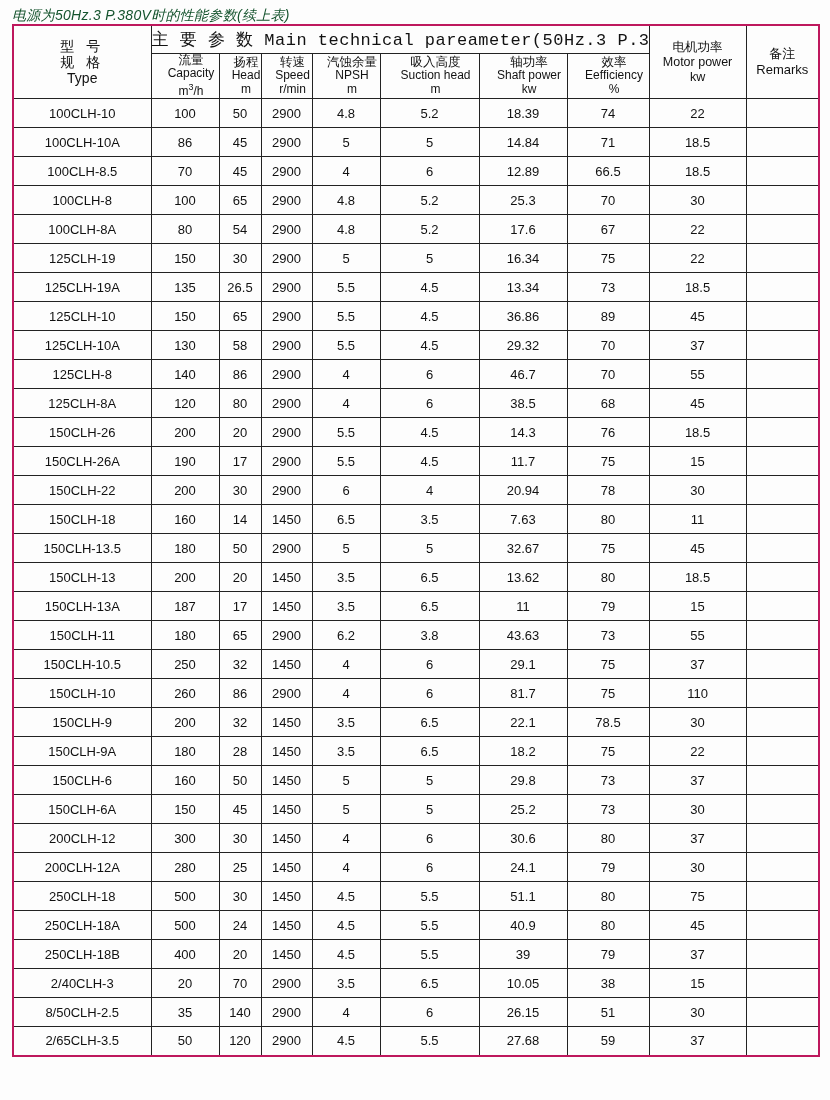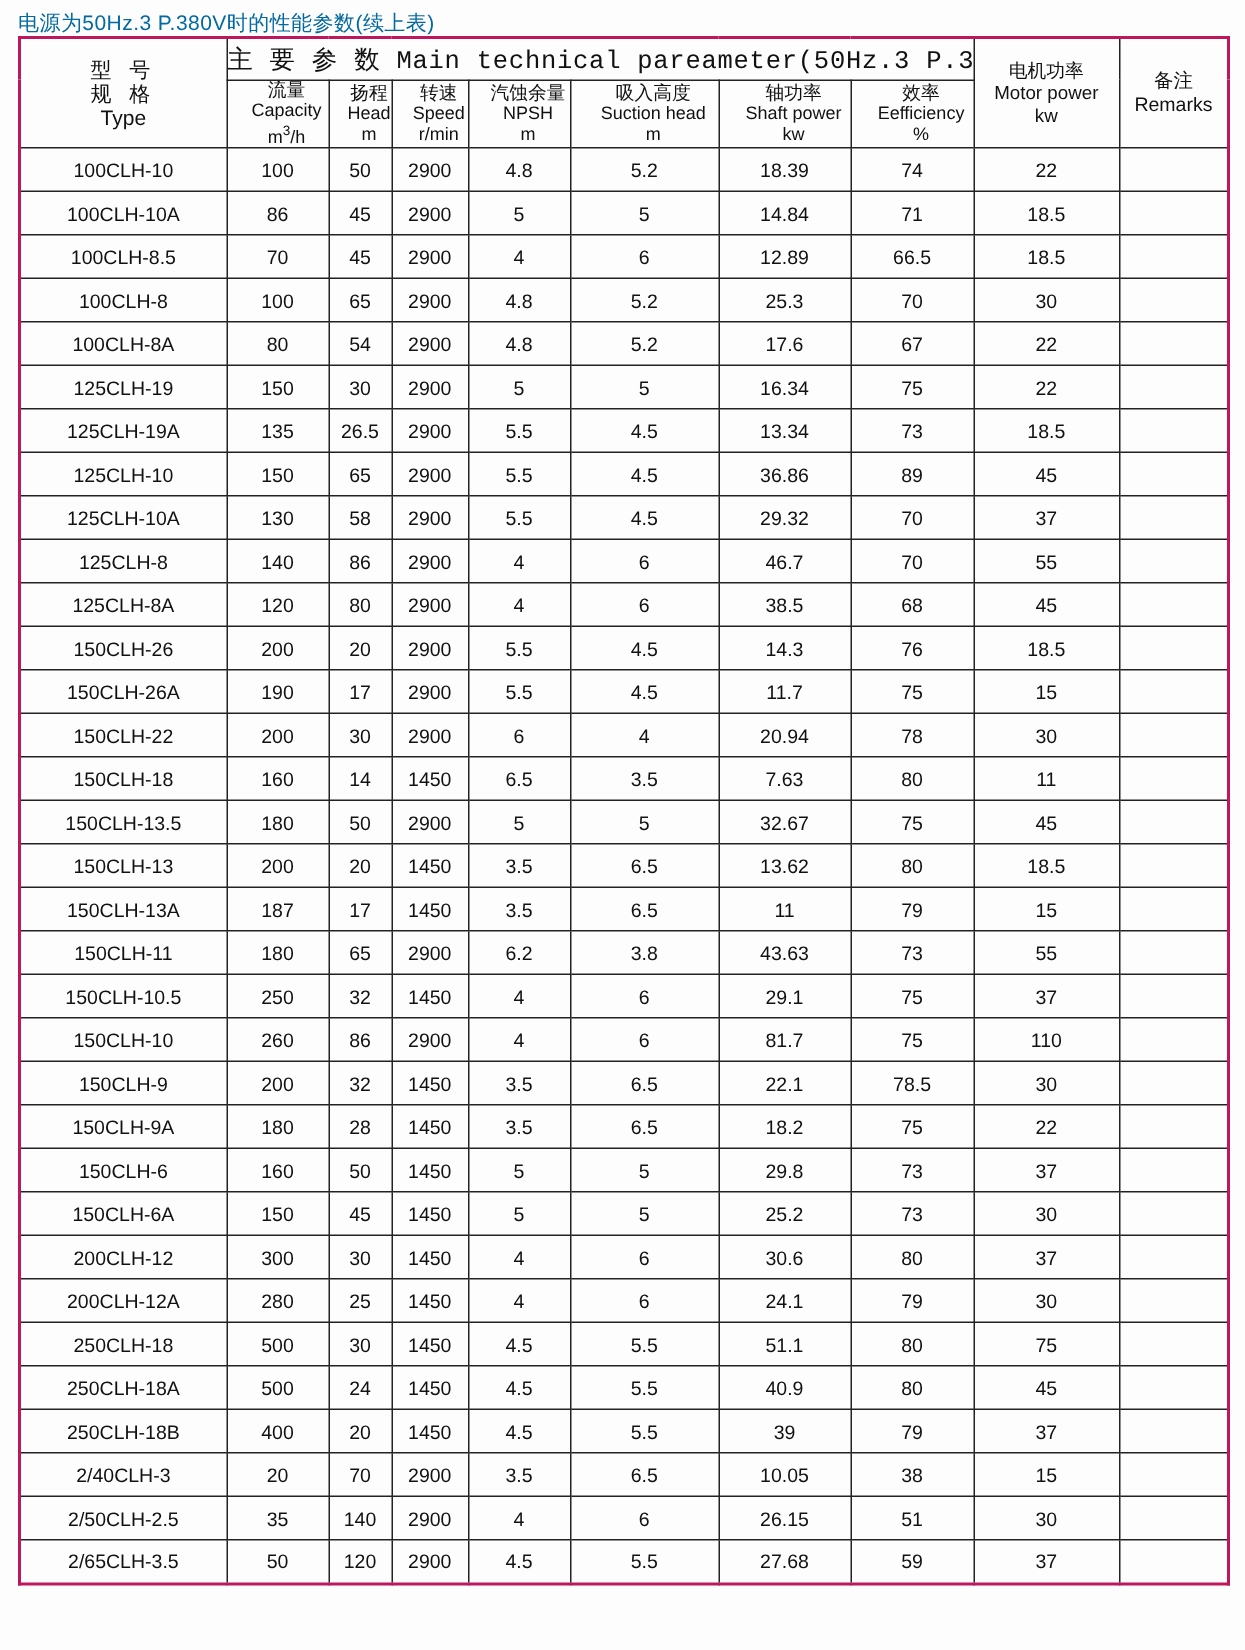--- a/index.html
+++ b/index.html
@@ -12,21 +12,22 @@
   .page {
     width: 830px;
     height: 1100px;
     padding: 7px 12px 6px 12px;
     background: #fdfdfd;
   }
   .title-zh {
     font-size: 14px;
     line-height: 17px;
     letter-spacing: 0.3px;
-    color: #0369a1;
+    color: #14532d;
+    font-style: italic;
   }
   .title-en {
     font-size: 14.5px;
     line-height: 18px;
     color: #111;
     margin-bottom: 3px;
   }
   table.perf {
     width: 806px;
     border-collapse: collapse;
@@ -532,21 +533,21 @@
           <td class="c2">70</td>
           <td class="c3">2900</td>
           <td class="c4">3.5</td>
           <td class="c5">6.5</td>
           <td class="c6">10.05</td>
           <td class="c7">38</td>
           <td class="c8">15</td>
           <td class="c9"></td>
         </tr>
         <tr>
-          <td class="c0">2/50CLH-2.5</td>
+          <td class="c0">8/50CLH-2.5</td>
           <td class="c1">35</td>
           <td class="c2">140</td>
           <td class="c3">2900</td>
           <td class="c4">4</td>
           <td class="c5">6</td>
           <td class="c6">26.15</td>
           <td class="c7">51</td>
           <td class="c8">30</td>
           <td class="c9"></td>
         </tr>

